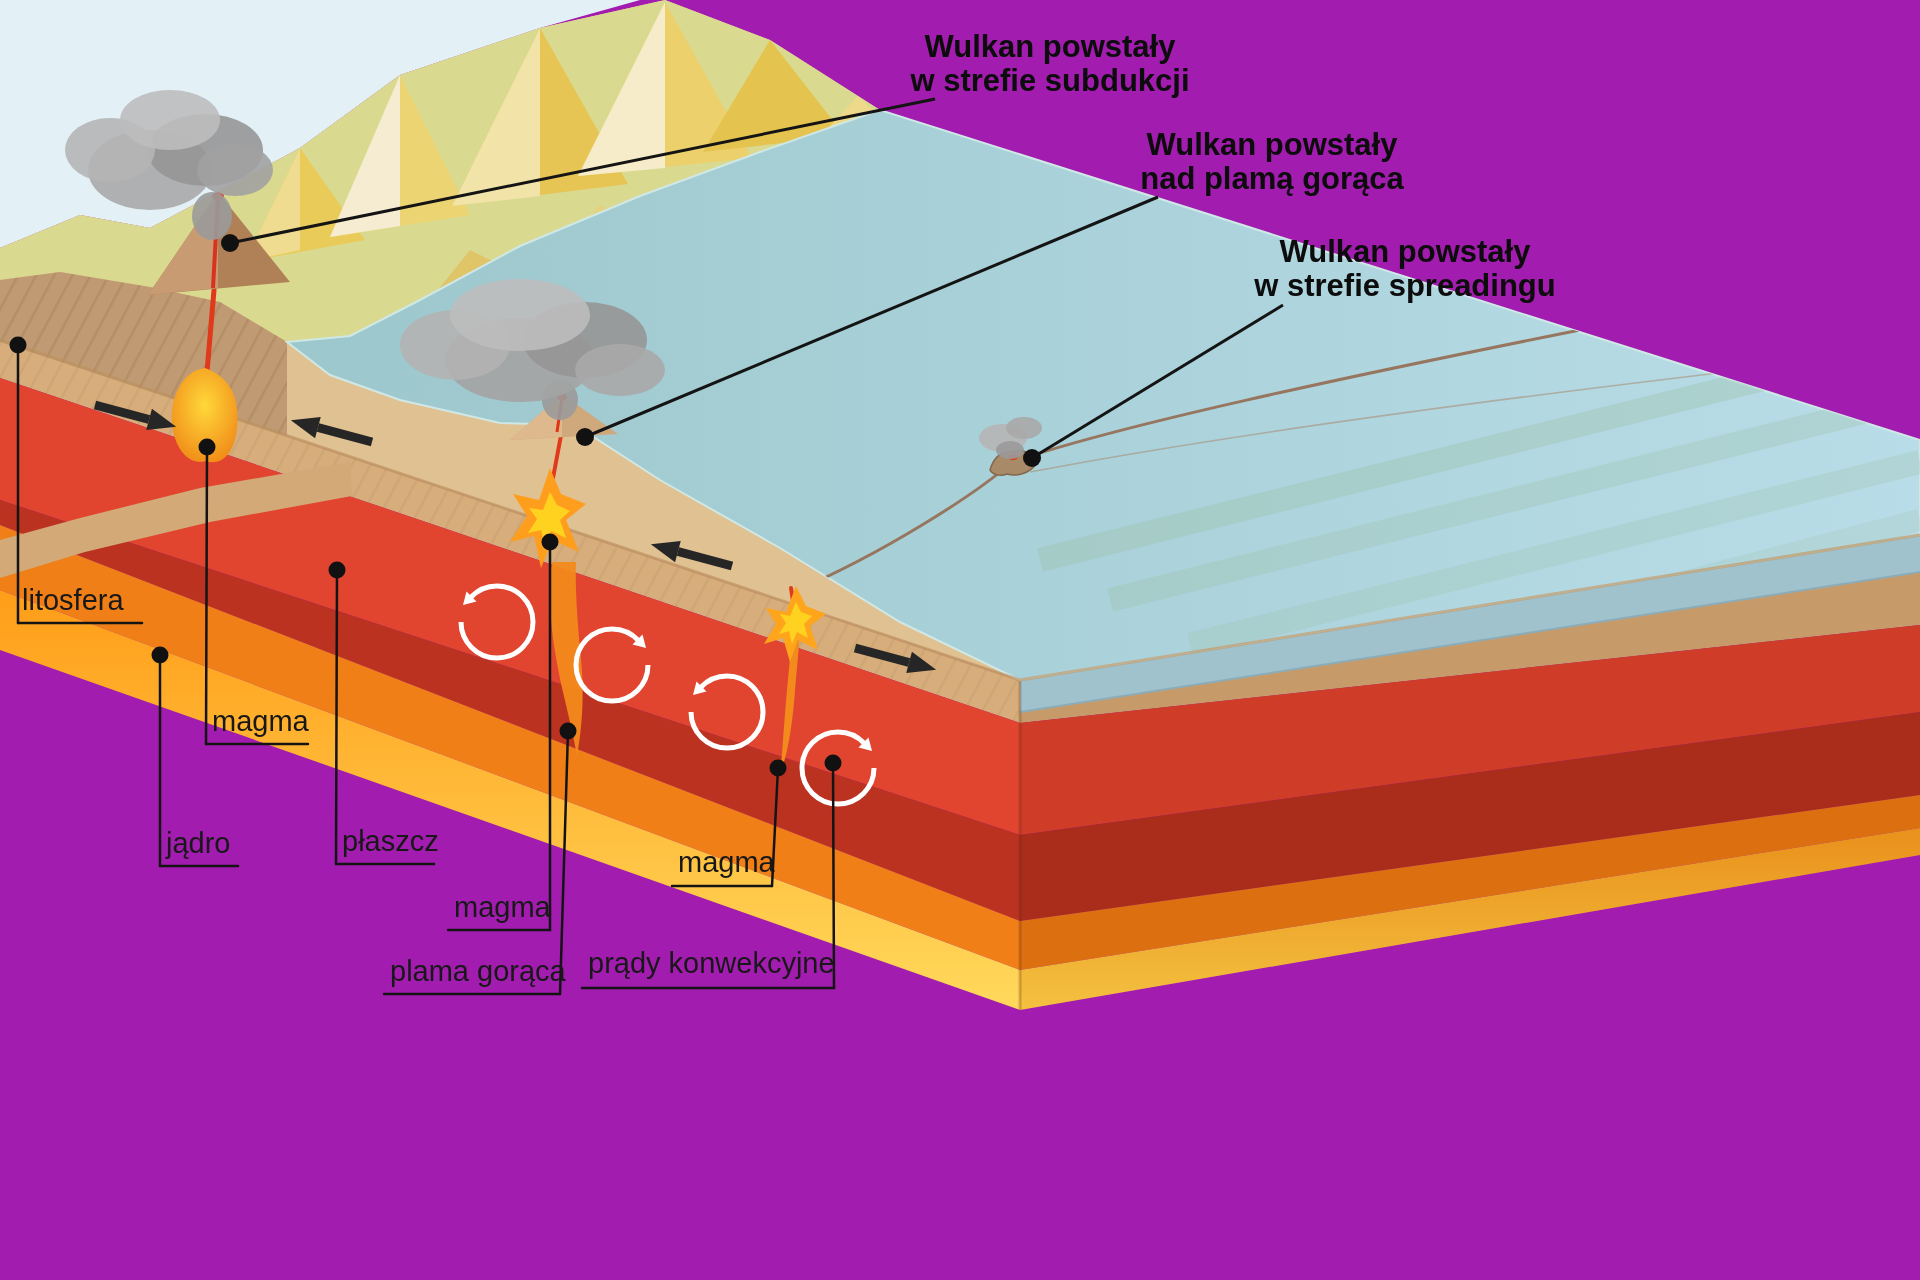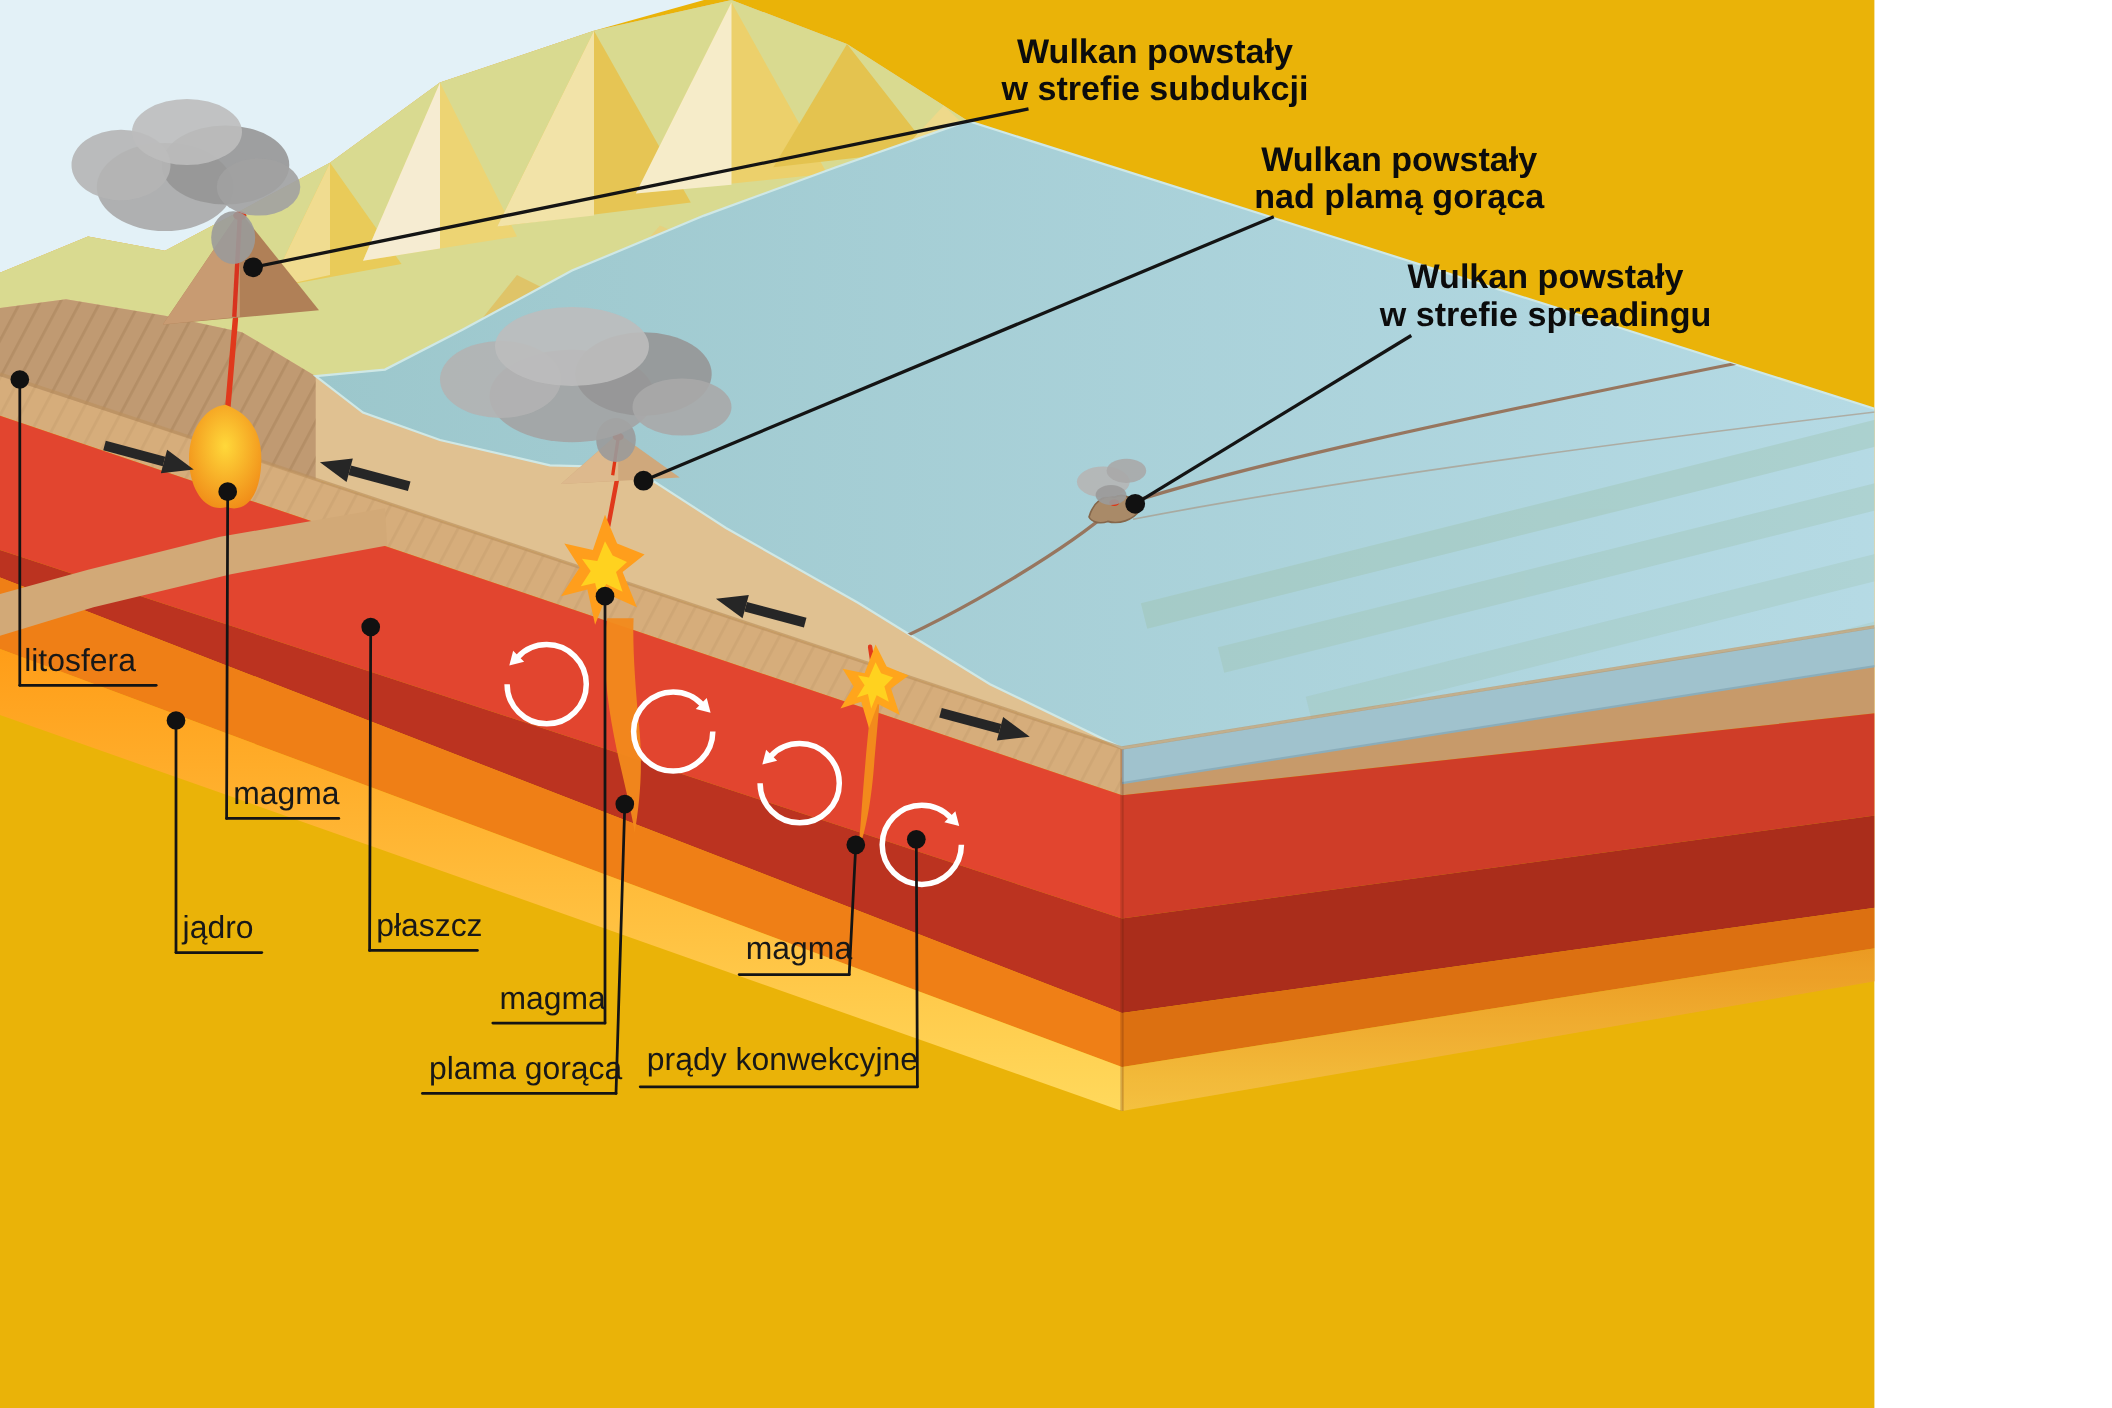--- a/index.html
+++ b/index.html
@@ -1,16 +1,16 @@
 <!DOCTYPE html>
 <html><head>
 <meta charset="utf-8">
 <style>
   html,body{margin:0;padding:0;background:#ffffff;}
-  .stage{position:relative;width:1704px;height:1280px;background:#eab308;overflow:hidden;}
+  .stage{position:relative;width:1920px;height:1280px;background:#a21caf;overflow:hidden;}
   svg{position:absolute;left:0;top:0;}
   .lbl-bold{font:700 31px "Liberation Sans",sans-serif;fill:#0c0c0c;}
   .lbl{font:400 29px "Liberation Sans",sans-serif;fill:#181818;}
 </style>
 </head>
 <body>
 
 <div class="stage">
 <svg width="1920" height="1280" viewBox="0 0 1920 1280">
   <defs>

